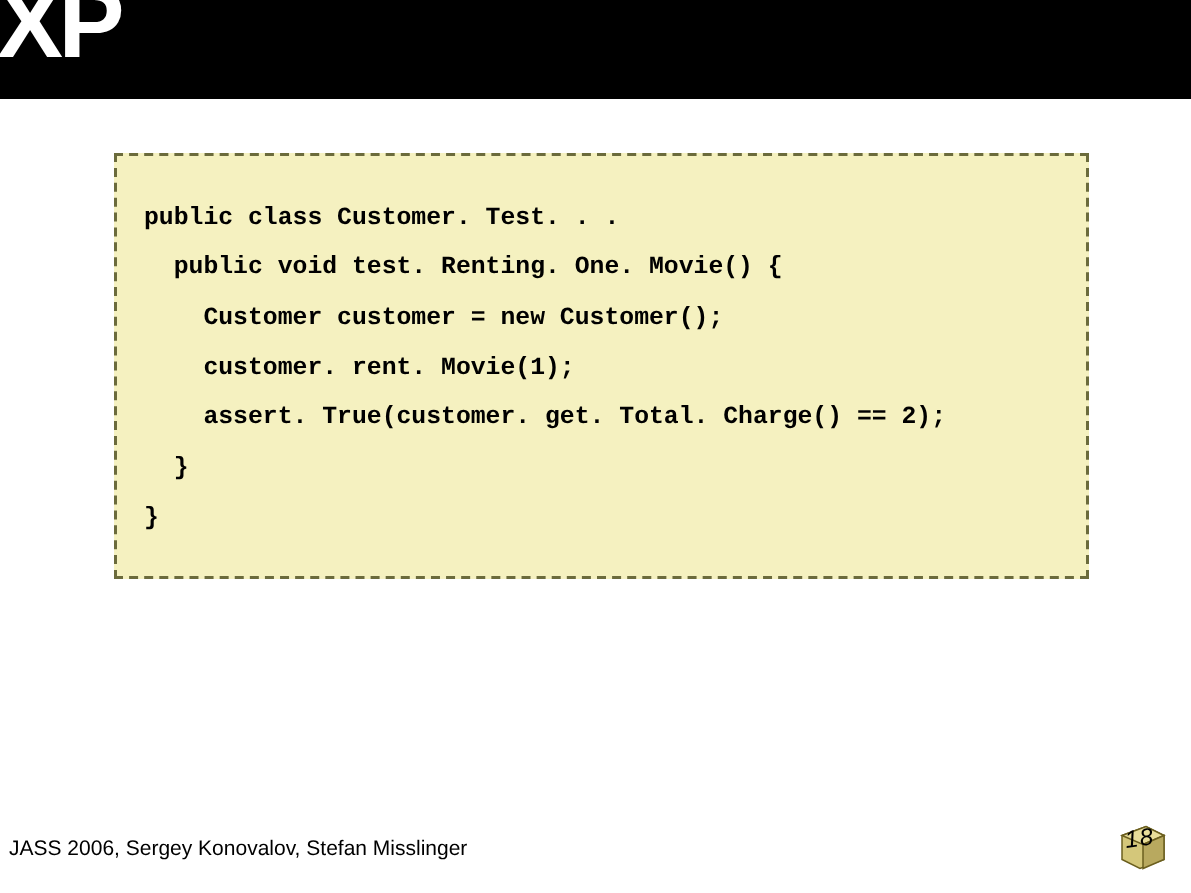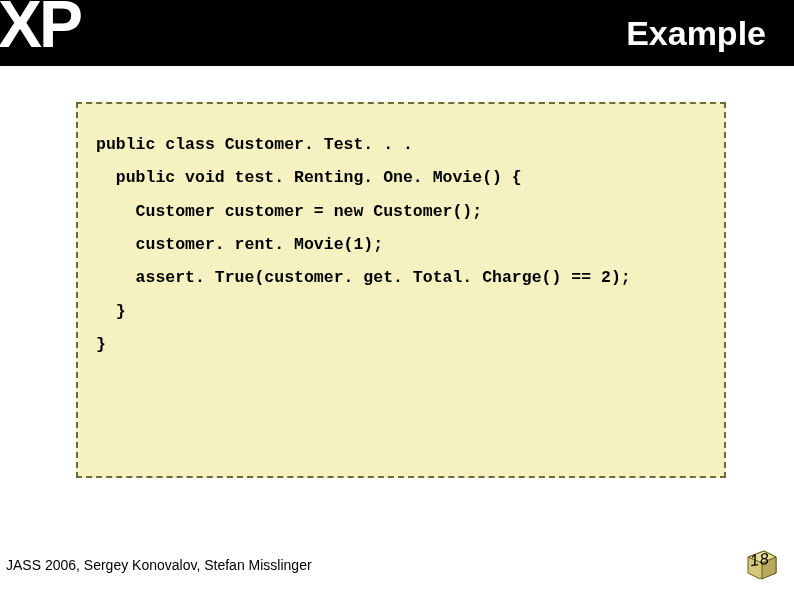--- a/index.html
+++ b/index.html
@@ -10,21 +10,20 @@
     font-family: Arial, Helvetica, sans-serif;
     position: relative;
     overflow: hidden;
   }
   .header {
     width: 100%;
     height: 66px;
     background: #000000;
     position: relative;
     display: flex;
-    align-items: center;
     justify-content: space-between;
     padding-right: 28px;
   }
   .xp-logo {
     color: #ffffff;
     font-family: Arial, Helvetica, sans-serif;
     font-weight: 900;
     font-size: 66px;
     line-height: 1;
     letter-spacing: -3px;
@@ -34,21 +33,21 @@
   .slide-title {
     color: #ffffff;
     font-weight: bold;
     font-size: 34px;
   }
   .code-area {
     position: absolute;
     left: 76px;
     top: 102px;
     width: 650px;
-    height: 376px;
+    height: 284px;
     background: #f5f1c0;
     border: 2px dashed #6b6b3c;
     padding: 24px 14px 14px 18px;
     font-family: "Courier New", Courier, monospace;
     font-weight: bold;
     font-size: 16.5px;
     line-height: 2.02;
     color: #000000;
     white-space: pre;
   }
@@ -81,21 +80,20 @@
     color: #000000;
     transform: rotate(-8deg);
     letter-spacing: 1px;
   }
 </style>
 </head>
 <body>
 
 <div class="header">
   <div class="xp-logo">XP</div>
-  <div class="slide-title">Example</div>
 </div>
 
 <div class="code-area"><span>public class Customer. Test. . .</span>
 <span>  public void test. Renting. One. Movie() {</span>
 <span>    Customer customer = new Customer();</span>
 <span>    customer. rent. Movie(1);</span>
 <span>    assert. True(customer. get. Total. Charge() == 2);</span>
 <span>  }</span>
 <span>}</span></div>
 

